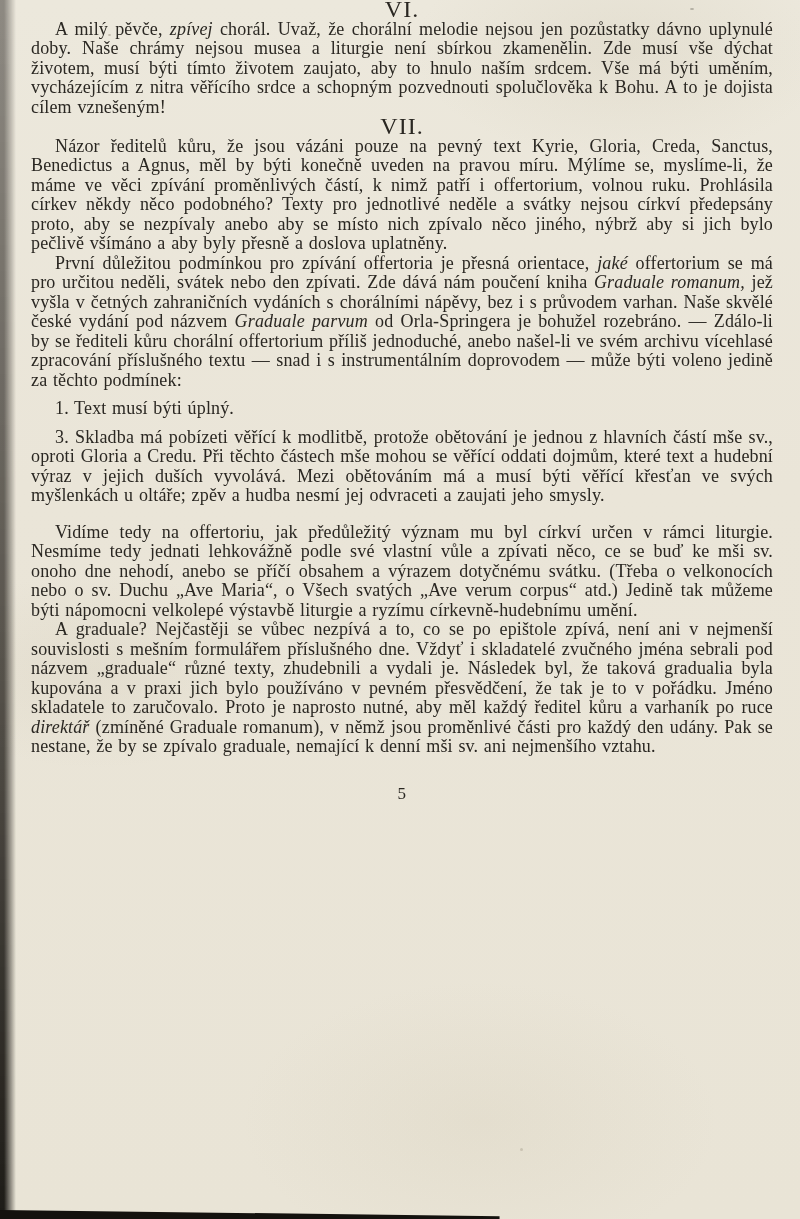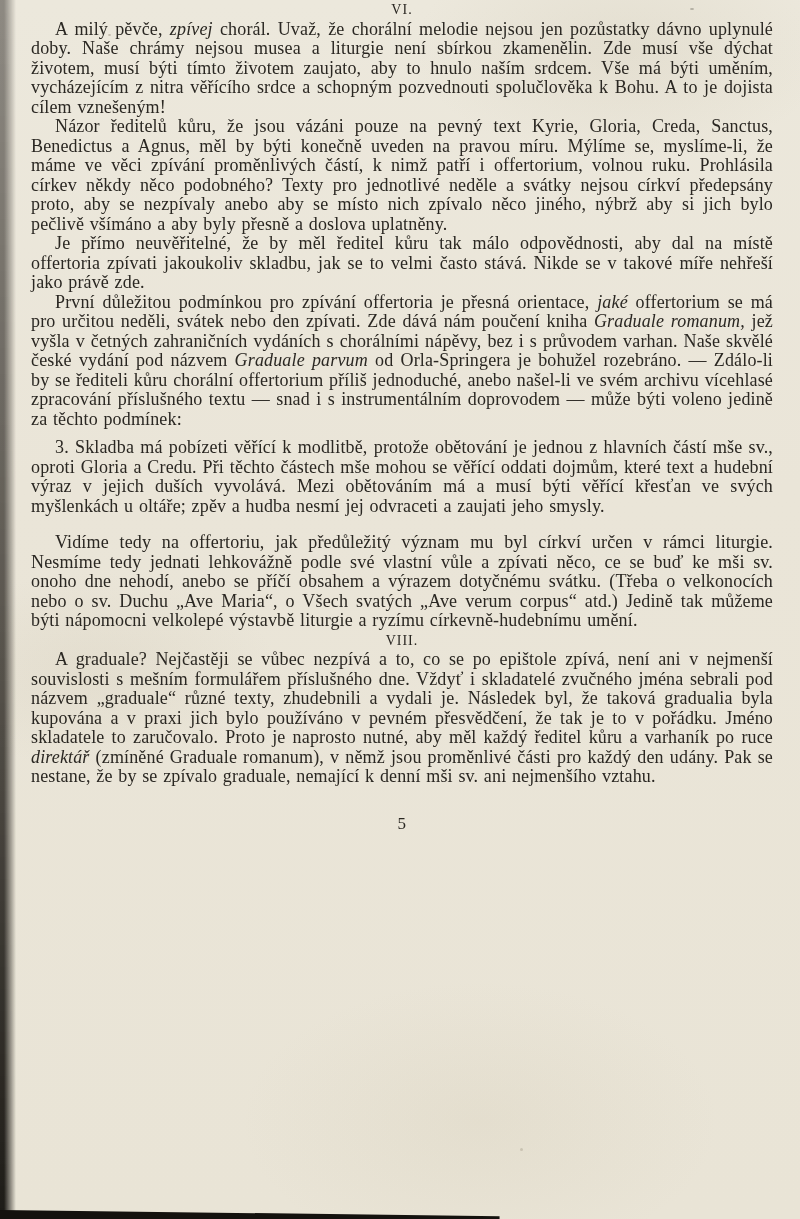--- a/index.html
+++ b/index.html
@@ -36,21 +36,21 @@
     position: absolute;
     left: 31px; right: 27px; top: 0;
     text-align: justify;
     font-size: 18px;
     line-height: 19.5px;
     letter-spacing: 0.15px;
     word-spacing: 1px;
   }
   h2.section-heading {
     text-align: center;
-    font-size: 14px;
+    font-size: 24px;
     font-weight: normal;
     letter-spacing: 1px;
     margin: 0;
     padding: 0;
   }
   .heading-vi   { margin: 46px 0 15px 0; }
   .heading-vii  { margin: 18px 0 13px 0; }
   .heading-viii { margin: 20px 0 14px 0; }
   p.body-par {
     margin: 0;
@@ -86,33 +86,33 @@
   <div class="speck s2"></div>
   <div class="speck s3"></div>
   <div class="speck s4"></div>
 
   <div class="content">
 
     <h2 class="section-heading heading-vi">VI.</h2>
 
     <p class="body-par">A milý pěvče, <i>zpívej</i> chorál. Uvaž, že chorální melodie nejsou jen pozůstatky dávno uplynulé doby. Naše chrámy nejsou musea a liturgie není sbírkou zkamenělin. Zde musí vše dýchat životem, musí býti tímto životem zaujato, aby to hnulo naším srdcem. Vše má býti uměním, vycházejícím z nitra věřícího srdce a schopným pozvednouti spolučlověka k Bohu. A to je dojista cílem vznešeným!</p>
 
+    <h2 class="section-heading heading-vii">VII.</h2>
 
     <p class="body-par">Názor ředitelů kůru, že jsou vázáni pouze na pevný text Kyrie, Gloria, Creda, Sanctus, Benedictus a Agnus, měl by býti konečně uveden na pravou míru. Mýlíme se, myslíme-li, že máme ve věci zpívání proměnlivých částí, k nimž patří i offertorium, volnou ruku. Prohlásila církev někdy něco podobného? Texty pro jednotlivé neděle a svátky nejsou církví předepsány proto, aby se nezpívaly anebo aby se místo nich zpívalo něco jiného, nýbrž aby si jich bylo pečlivě všímáno a aby byly přesně a doslova uplatněny.</p>
 
-    <p class="body-par">Je přímo neuvěřitelné, že by měl ředitel kůru tak málo odpovědnosti, aby dal na místě offertoria zpívati jakoukoliv skladbu, jak se to velmi často stává. Nikde se v takové míře nehřeší jako právě zde.</p>
 
     <p class="body-par">První důležitou podmínkou pro zpívání offertoria je přesná orientace, <i>jaké</i> offertorium se má pro určitou neděli, svátek nebo den zpívati. Zde dává nám poučení kniha <i>Graduale romanum,</i> jež vyšla v četných zahraničních vydáních s chorálními nápěvy, bez i s průvodem varhan. Naše skvělé české vydání pod názvem <i>Graduale parvum</i> od Orla-Springera je bohužel rozebráno. — Zdálo-li by se řediteli kůru chorální offertorium příliš jednoduché, anebo našel-li ve svém archivu vícehlasé zpracování příslušného textu — snad i s instrumentálním doprovodem — může býti voleno jedině za těchto podmínek:</p>
 
+    <p class="list-item">1. Text musí býti úplný.</p>
 
 
     <p class="list-item">3. Skladba má pobízeti věřící k modlitbě, protože obětování je jednou z hlavních částí mše sv., oproti Gloria a Credu. Při těchto částech mše mohou se věřící oddati dojmům, které text a hudební výraz v jejich duších vyvolává. Mezi obětováním má a musí býti věřící křesťan ve svých myšlenkách u oltáře; zpěv a hudba nesmí jej odvraceti a zaujati jeho smysly.</p>
 
     <p class="body-par after-list">Vidíme tedy na offertoriu, jak předůležitý význam mu byl církví určen v rámci liturgie. Nesmíme tedy jednati lehkovážně podle své vlastní vůle a zpívati něco, ce se buď ke mši sv. onoho dne nehodí, anebo se příčí obsahem a výrazem dotyčnému svátku. (Třeba o velkonocích nebo o sv. Duchu „Ave Maria“, o Všech svatých „Ave verum corpus“ atd.) Jedině tak můžeme býti nápomocni velkolepé výstavbě liturgie a ryzímu církevně-hudebnímu umění.</p>
 
-    <h2 class="section-heading heading-viii">VIII.</h2>
 
     <p class="body-par">A graduale? Nejčastěji se vůbec nezpívá a to, co se po epištole zpívá, není ani v nejmenší souvislosti s mešním formulářem příslušného dne. Vždyť i skladatelé zvučného jména sebrali pod názvem „graduale“ různé texty, zhudebnili a vydali je. Následek byl, že taková gradualia byla kupována a v praxi jich bylo používáno v pevném přesvědčení, že tak je to v pořádku. Jméno skladatele to zaručovalo. Proto je naprosto nutné, aby měl každý ředitel kůru a varhaník po ruce <i>direktář</i> (zmíněné Graduale romanum), v němž jsou proměnlivé části pro každý den udány. Pak se nestane, že by se zpívalo graduale, nemající k denní mši sv. ani nejmenšího vztahu.</p>
 
     <div class="page-number">5</div>
 
   </div>
 </div>
 
 </body></html>

